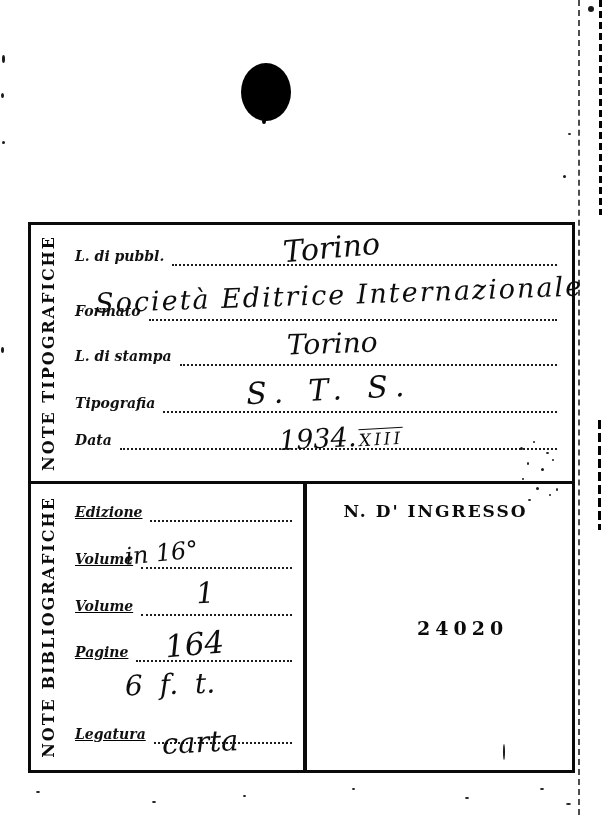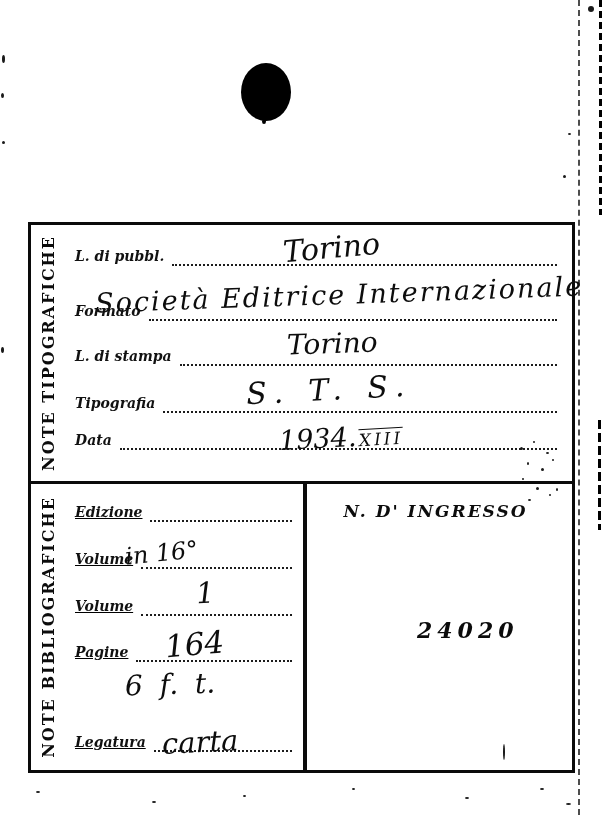--- a/index.html
+++ b/index.html
@@ -26,24 +26,24 @@
     white-space:nowrap;font-weight:bold;font-size:16px;letter-spacing:2px;color:#0c0c0c;font-family:"DejaVu Serif",serif;}
 
   .field-row{position:absolute;display:flex;align-items:center;height:22px;}
   .field-row .field-label{font-style:italic;font-weight:bold;font-size:14px;color:#111;white-space:nowrap;padding-right:8px;line-height:20px;}
   .dotted{flex:1;border-bottom:2px dotted #1c1c1c;height:18px;}
 
   .row-top{left:44px;width:482px;}
   .row-bottom{left:44px;width:217px;text-decoration:underline;}
 
   .v-divider{position:absolute;left:272px;top:0;bottom:0;width:4px;background:#0b0b0b;}
-  .ingresso{position:absolute;left:276px;right:0;top:0;bottom:0;font-style:italic;}
+  .ingresso{position:absolute;left:276px;right:0;top:0;bottom:0;}
   .ingresso-title{position:absolute;top:17px;left:0;right:8px;text-align:center;
     font-size:17px;letter-spacing:2px;font-weight:600;color:#0c0c0c;white-space:nowrap;}
-  .ingresso-number{position:absolute;top:133px;left:110px;font-size:22px;font-weight:bold;letter-spacing:5px;color:#0b0b0b;}
+  .ingresso-number{position:absolute;top:133px;left:110px;font-size:19px;font-weight:bold;letter-spacing:5px;color:#0b0b0b;}
 
   
   .hand{position:absolute;font-family:"DejaVu Serif",serif;font-style:italic;color:#0d0d0d;white-space:nowrap;line-height:1;}
   .hw-pubbl{left:283px;top:233px;font-size:30px;transform:rotate(-5deg);}
   .hw-editore{left:95px;top:281px;font-size:27px;letter-spacing:2px;transform:rotate(-2deg);}
   .hw-stampa{left:287px;top:330px;font-size:28px;transform:rotate(-2deg);}
   .hw-tipografia{left:246px;top:375px;font-size:30px;letter-spacing:8px;transform:rotate(-3deg);}
   .hw-data{left:279px;top:425px;font-size:27px;transform:rotate(-3deg);}
   .hw-era{left:359px;top:431px;font-size:17px;letter-spacing:3px;text-decoration:overline;transform:rotate(-3deg);}
   .hw-formato{left:125px;top:541px;font-size:24px;transform:rotate(-6deg);}
@@ -135,21 +135,21 @@
         <span class="dotted"></span>
       </div>
       <div class="field-row row-bottom" style="top:157px;">
         <span class="field-label">Pagine</span>
         <span class="dotted"></span>
       </div>
       <div class="field-row row-bottom" style="top:111px;">
         <span class="field-label">Volume</span>
         <span class="dotted"></span>
       </div>
-      <div class="field-row row-bottom" style="top:247px;">
+      <div class="field-row row-bottom" style="top:239px;">
         <span class="field-label">Legatura</span>
         <span class="dotted"></span>
       </div>
 
       <div class="v-divider"></div>
       <div class="ingresso">
         <div class="ingresso-title">N. D' INGRESSO</div>
         <div class="ingresso-number">24020</div>
       </div>
     </div>

